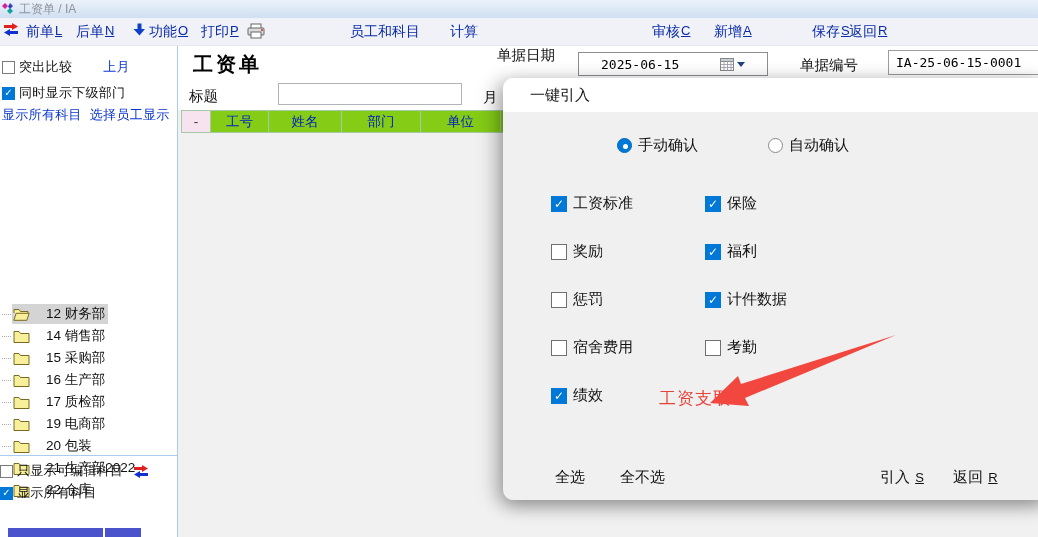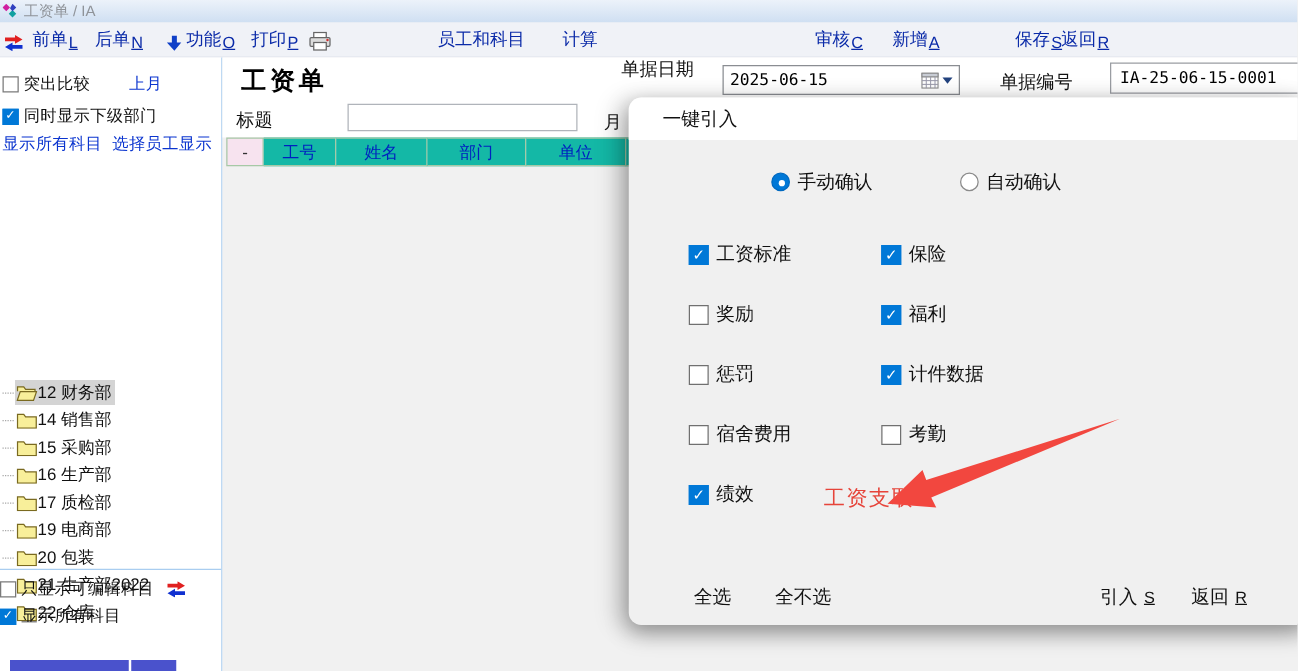--- a/index.html
+++ b/index.html
@@ -2,52 +2,52 @@
 <html><head>
 <meta charset="utf-8">
 <style>
   *{box-sizing:border-box;margin:0;padding:0}
   html,body{width:1038px;height:537px;overflow:hidden}
   body{font-family:"Liberation Sans","DejaVu Sans",sans-serif;background:#f1f1f1;position:relative;font-size:14px}
   
   .titlebar{position:absolute;left:0;top:0;width:1038px;height:18px;background:linear-gradient(#ecf2fa,#cfdff2);display:flex;align-items:center;gap:5px;padding-left:2px;color:#8f9399;font-size:12px}
   
   .toolbar{position:absolute;left:0;top:18px;width:1038px;height:28px;background:#f0f2f7;border-bottom:1px solid #e4e8f0}
-  .tb{position:absolute;top:5px;height:18px;display:flex;align-items:flex-end;color:#0a2aa8;font-size:14px;white-space:nowrap;cursor:default}
+  .tb{position:absolute;top:5px;height:18px;display:flex;align-items:flex-start;color:#0a2aa8;font-size:14px;white-space:nowrap;cursor:default}
   .key{text-decoration:underline;margin-left:1px;font-size:13px}
   
   .sidebar{position:absolute;left:0;top:46px;width:178px;height:491px;background:#fff;border-right:1px solid #a9cdf0}
   .srow{position:absolute;display:flex;align-items:center;gap:4px;white-space:nowrap}
   .link{color:#0b35cf;font-size:13px;letter-spacing:.3px;cursor:pointer}
   .lbl{color:#111;font-size:13px;letter-spacing:.3px}
   .cb{width:13px;height:13px;border:1px solid #7a7a7a;background:#fff;display:inline-flex;align-items:center;justify-content:center;flex:0 0 auto}
   .cb.checked{background:#0078d7;border-color:#0078d7}
   .cb.checked::after{content:"✓";color:#fff;font-size:10px;line-height:1}
   .dropdown{position:absolute;left:2px;top:84px;width:166px;height:23px;background:#cfe9fb;border:1px solid #9a9a9a;display:flex;align-items:center;justify-content:space-between;padding:0 6px;font-size:13px}
   .tree{position:absolute;left:0;top:128px;width:177px;height:281px}
   .tree-row{position:absolute;left:2px;display:flex;align-items:center;height:20px;white-space:nowrap}
   .tdots{width:9px;border-top:1px dotted #a8a8a8;margin-right:1px}
-  .twrap{display:flex;align-items:center;gap:0;padding:1px 3px 1px 1px;font-size:13.5px;color:#111}
+  .twrap{display:flex;align-items:center;gap:16px;padding:1px 3px 1px 1px;font-size:13.5px;color:#111}
   .tree-row.selected .twrap{background:#d4d4d4}
   .hline{position:absolute;left:0;top:409px;width:177px;border-top:1px solid #a9cdf0}
   
   .stbl{position:absolute;left:0;top:459px;height:23px;display:flex;font-size:13.5px;color:#0020c0}
   .scell{border:1px solid #9cc49c;border-left-width:0;background:#fff;display:flex;align-items:center;justify-content:center}
   .scell.first{border-left-width:1px;background:#f7e3ef}
   .blue-row{position:absolute;top:482px;height:10px;background:#4a52cc}
   
   .main{position:absolute;left:178px;top:46px;width:860px;height:491px;background:#f1f1f1}
   .whiteband{position:absolute;left:0;top:0;width:860px;height:64px;background:#fff}
   .form-title{position:absolute;left:15px;top:5px;font-size:20px;font-weight:bold;letter-spacing:3px;color:#000}
   .field-lab{position:absolute;font-size:14.5px;color:#111;white-space:nowrap}
   .titleinput{position:absolute;left:100px;top:37px;width:184px;height:22px;border:1px solid #b0b4ba;background:#fff;font-size:13px;padding:0 4px}
-  .datecombo{position:absolute;left:400px;top:6px;width:190px;height:24px;background:#fff;border:1px solid #8a8d92;display:flex;align-items:center;justify-content:space-between;padding:0 5px;font-family:"DejaVu Sans Mono","Liberation Mono",monospace;font-size:13px}
+  .datecombo{position:absolute;left:400px;top:6px;width:190px;height:24px;background:#fff;border:1px solid #8a8d92;display:flex;align-items:center;justify-content:space-between;padding:0 22px;font-family:"DejaVu Sans Mono","Liberation Mono",monospace;font-size:13px}
   .docno{position:absolute;left:710px;top:4px;width:160px;height:25px;background:#fff;border:1px solid #9a9da2;display:flex;align-items:center;padding-left:7px;font-family:"DejaVu Sans Mono","Liberation Mono",monospace;font-size:13px}
   .gtable{position:absolute;left:3px;top:64px;height:23px;display:flex;font-size:13.5px;color:#0020c0}
-  .gcell{border:1px solid #a6c9a6;border-left-width:0;background:#14b8a6;display:flex;align-items:center;justify-content:center}
+  .gcell{border:1px solid #a6c9a6;border-left-width:0;background:#84cc16;display:flex;align-items:center;justify-content:center}
   .gcell.first{border-left-width:1px;background:#f7e3ef;color:#333}
   
   .modal{position:absolute;left:503px;top:78px;width:546px;height:422px;background:#f0f0f0;border-radius:10px;box-shadow:0 6px 18px rgba(0,0,0,.35),-10px 2px 20px rgba(0,0,0,.14)}
   .modal-header{height:34px;background:#fff;border-radius:10px 10px 0 0;display:flex;align-items:center;padding-left:27px;font-size:15px;color:#111}
   .mrow{position:absolute;display:flex;align-items:center;gap:6px;font-size:15px;color:#111;white-space:nowrap}
   .mcb{width:16px;height:16px;border:1px solid #707070;background:#fff;display:inline-flex;align-items:center;justify-content:center;flex:0 0 auto}
   .mcb.checked{background:#0078d7;border-color:#0078d7}
   .mcb.checked::after{content:"✓";color:#fff;font-size:12px;line-height:1}
   .radio{width:15px;height:15px;border-radius:50%;border:1px solid #8a8a8a;background:#fff;position:relative;flex:0 0 auto}
   .radio.selected{background:#0078d7;border-color:#0069c0}

